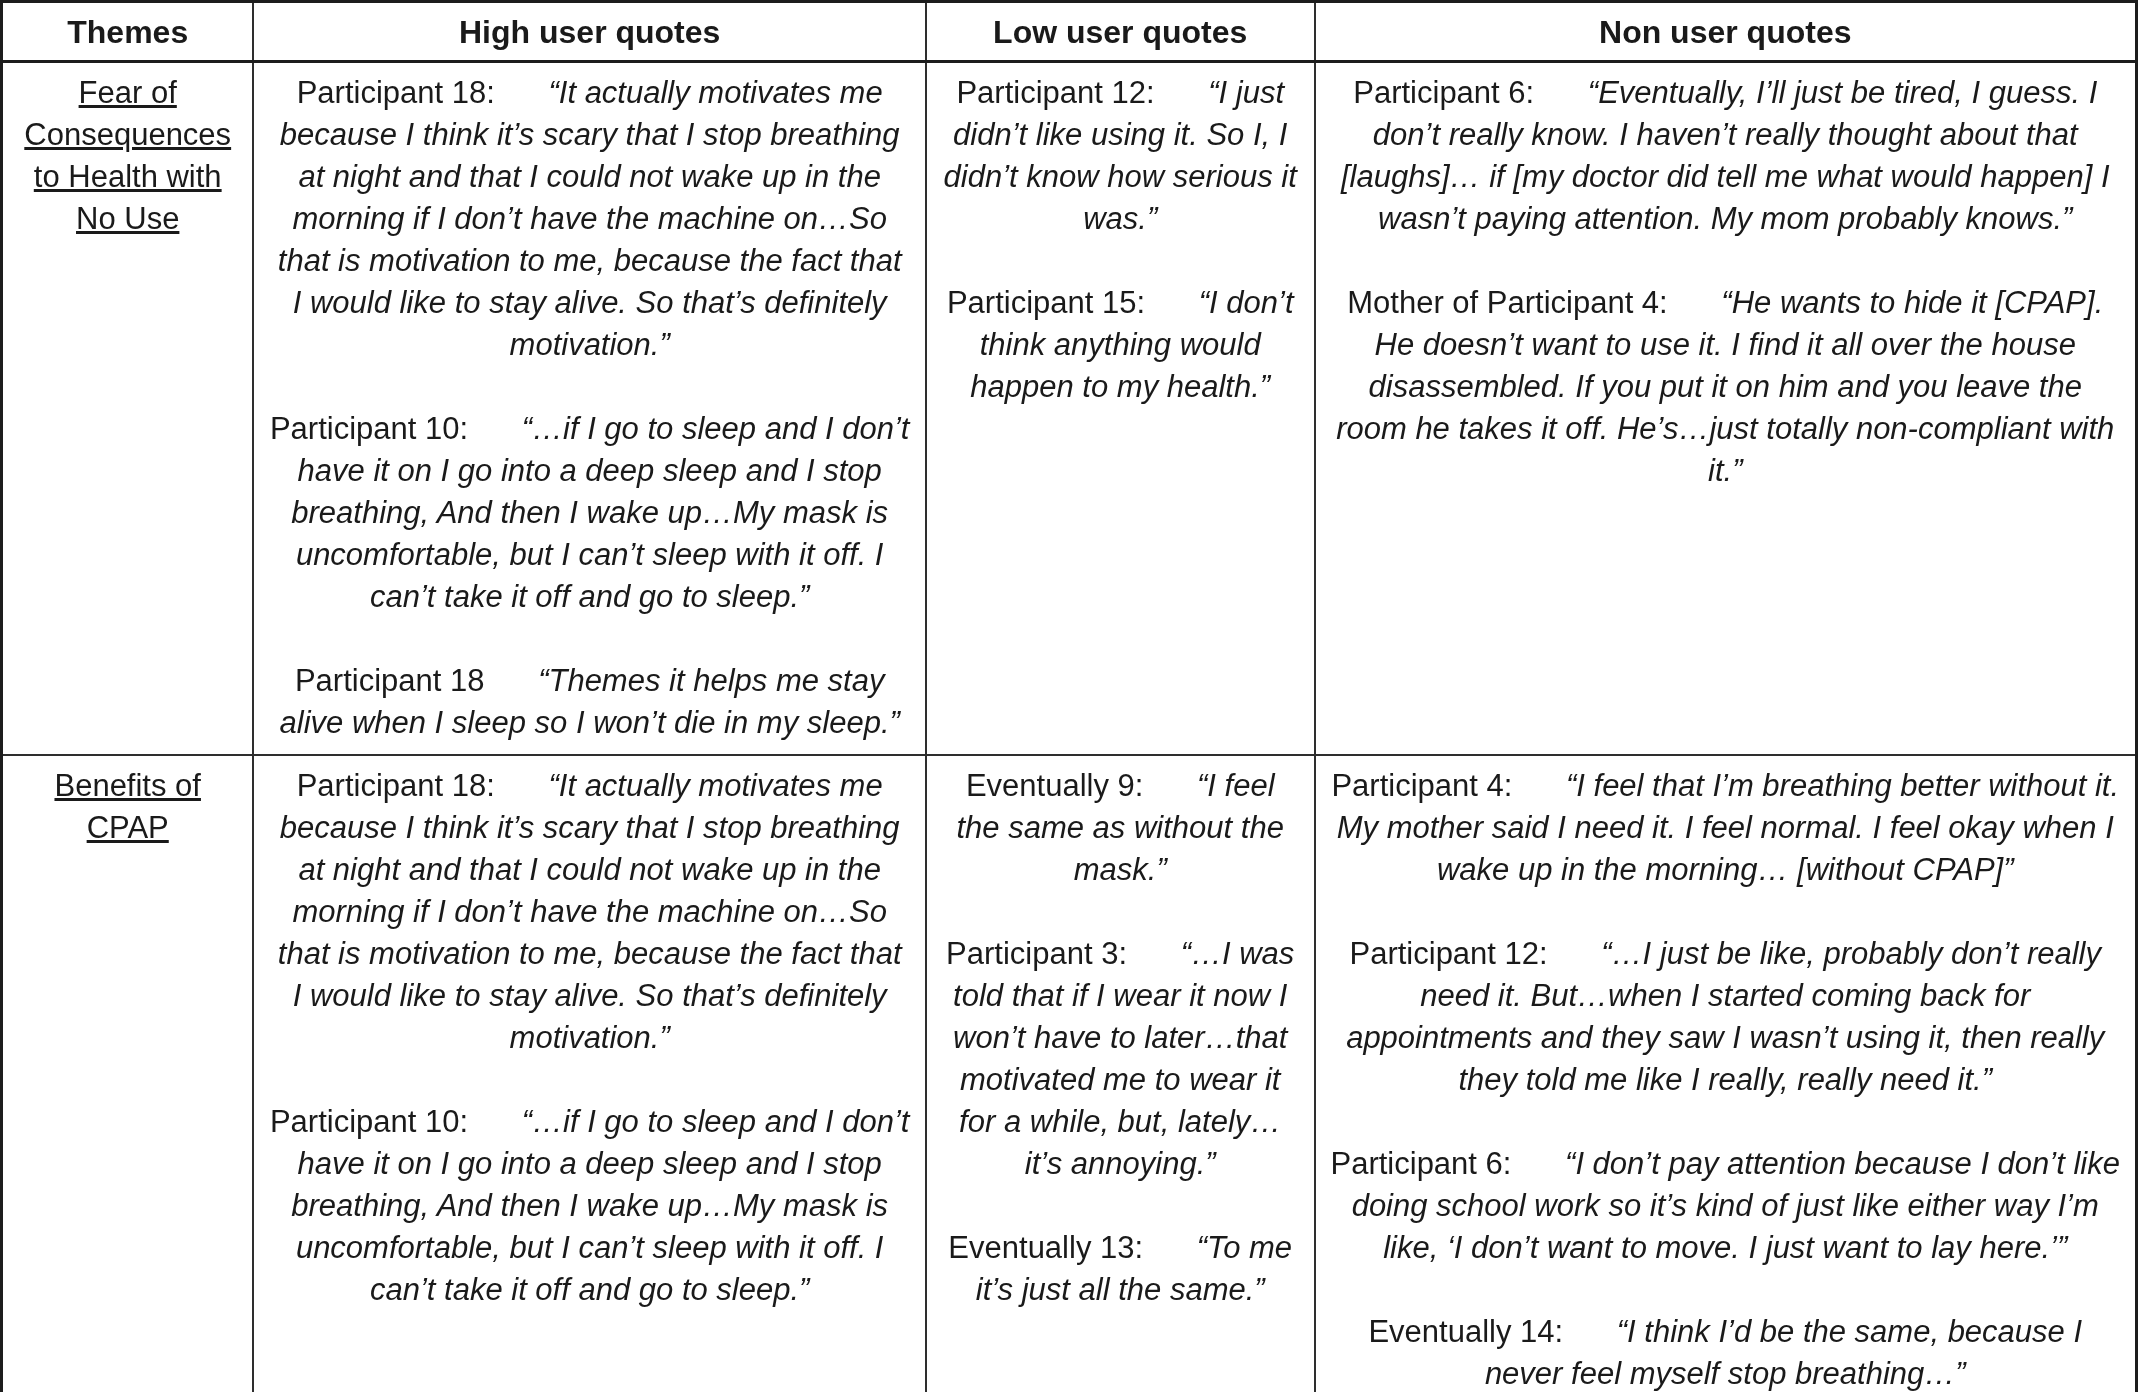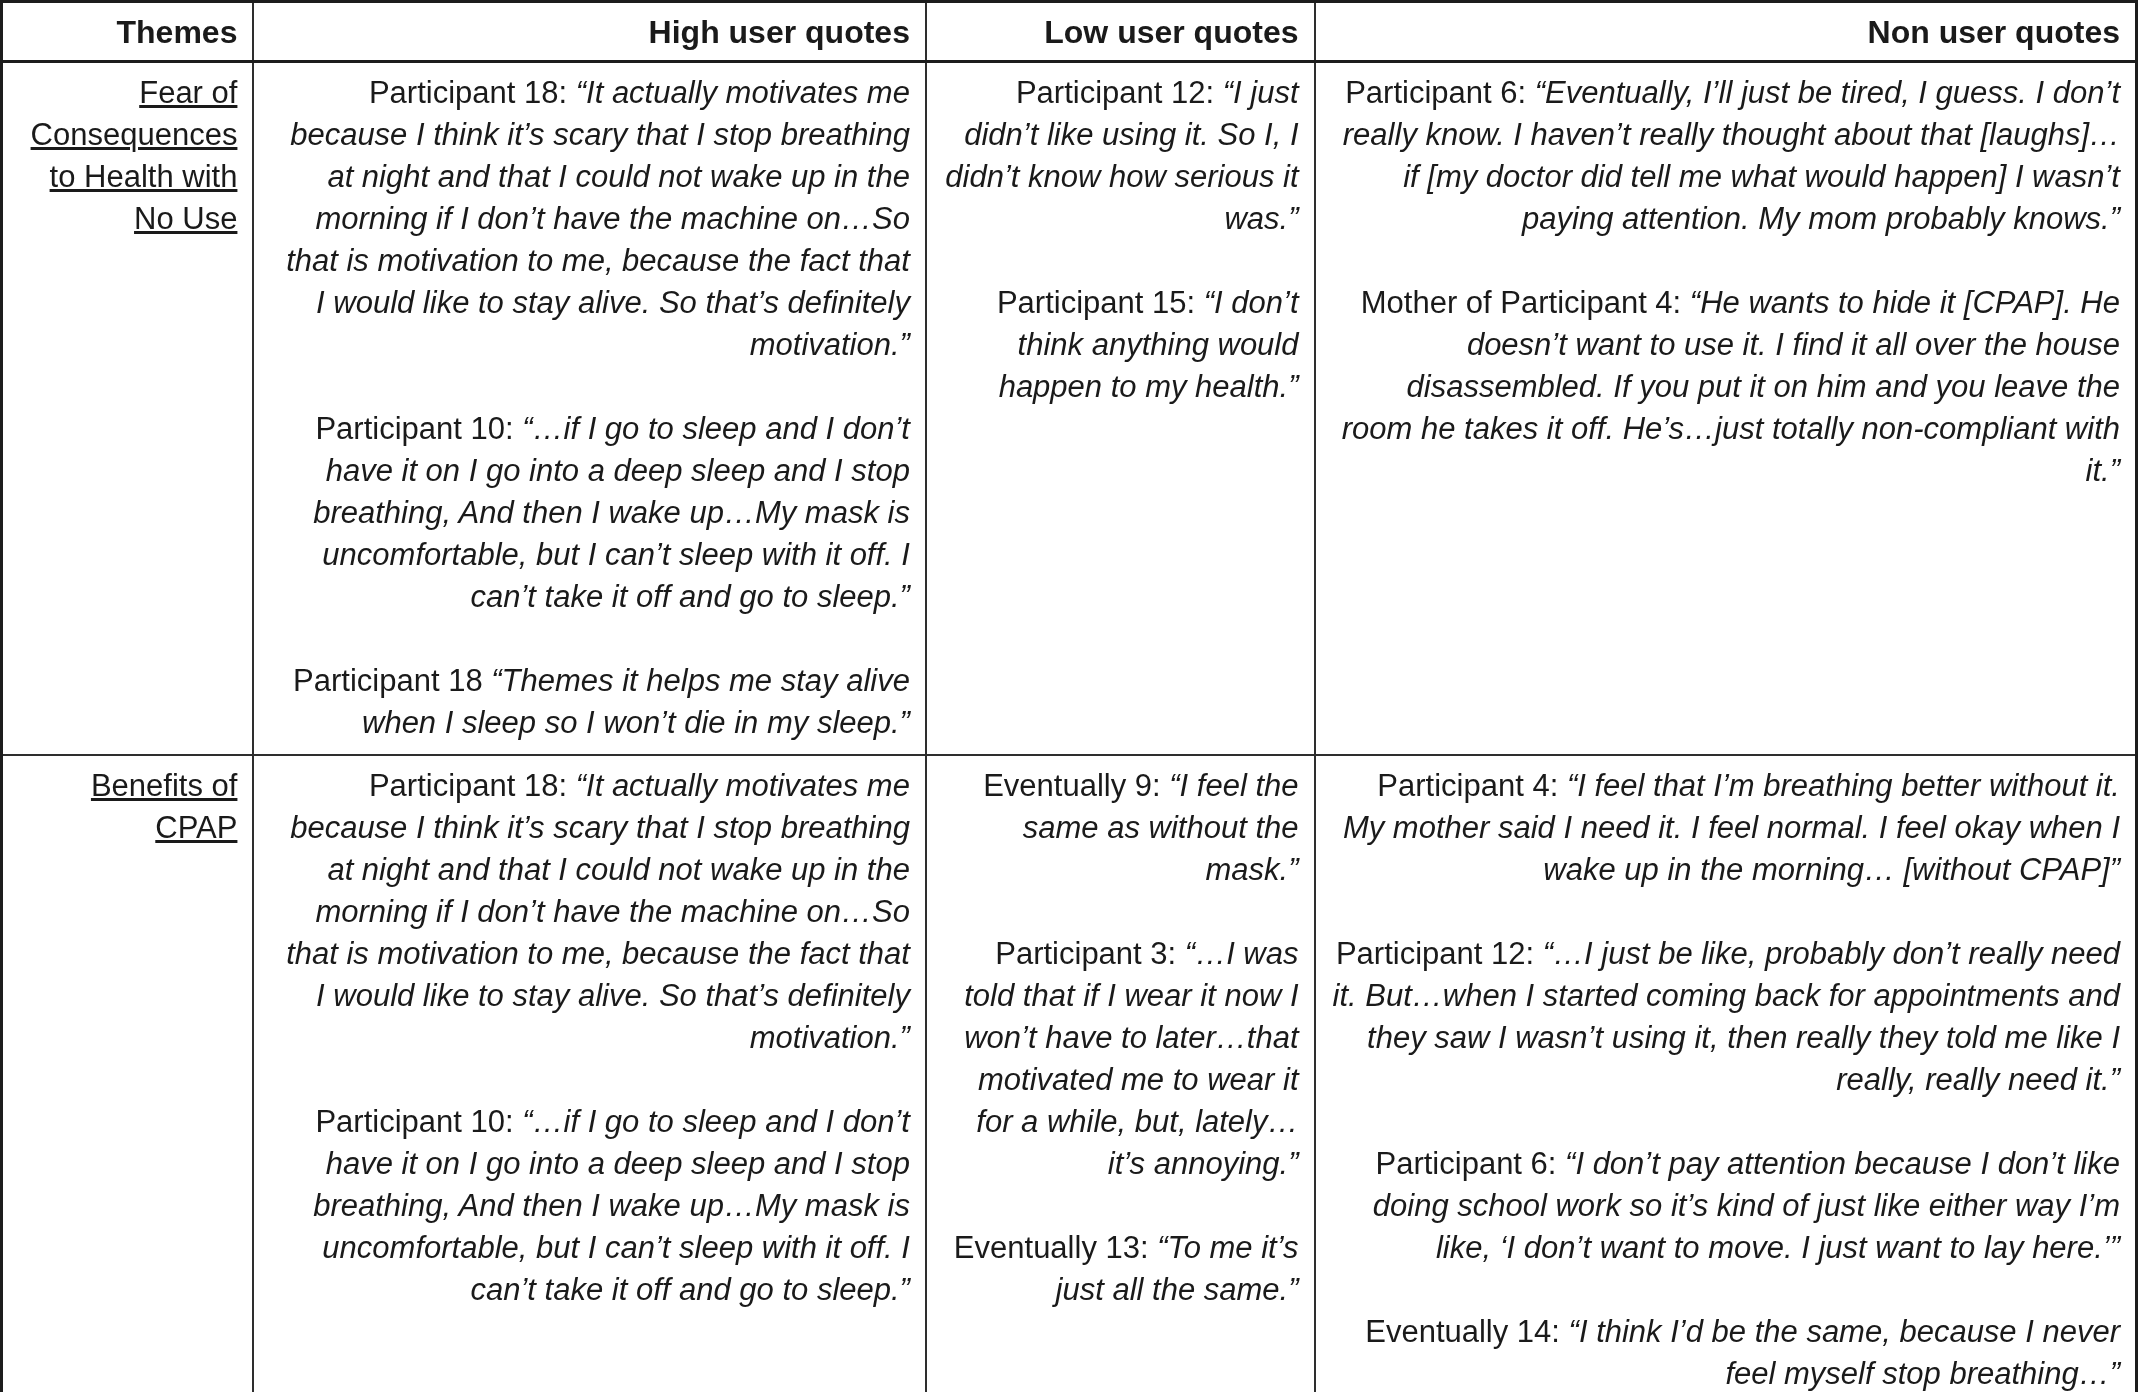--- a/index.html
+++ b/index.html
@@ -17,42 +17,42 @@
     background: #ffffff;
     border: 3px solid #1d1d1d;
   }
   col.c-themes { width: 11.8%; }
   col.c-high   { width: 31.5%; }
   col.c-low    { width: 18.2%; }
   col.c-non    { width: 38.5%; }
   th, td {
     border: 2px solid #2e2e2e;
     vertical-align: top;
-    text-align: right;
+    text-align: center;
     padding: 9px 15px 9px 15px;
     font-size: 31px;
     line-height: 42px;
     overflow: hidden;
   }
   thead tr { height: 60px; }
   thead th {
     font-weight: 700;
     font-size: 32px;
     vertical-align: middle;
     border-bottom: 3px solid #1d1d1d;
     padding-top: 4px;
     padding-bottom: 4px;
   }
   tbody tr.row-0 { height: 693px; }
   td p {
     margin: 0 0 42px 0;
   }
   td p:last-child { margin-bottom: 0; }
   .speaker { font-style: normal; }
-  .qtext   { font-style: italic; }
+  .qtext   { font-style: italic; margin-left: 45px; }
   .theme-label { font-style: normal; text-decoration: underline; }
 </style>
 </head>
 <body>
 
 <table class="quotes">
   <colgroup>
     <col class="c-themes">
     <col class="c-high">
     <col class="c-low">

